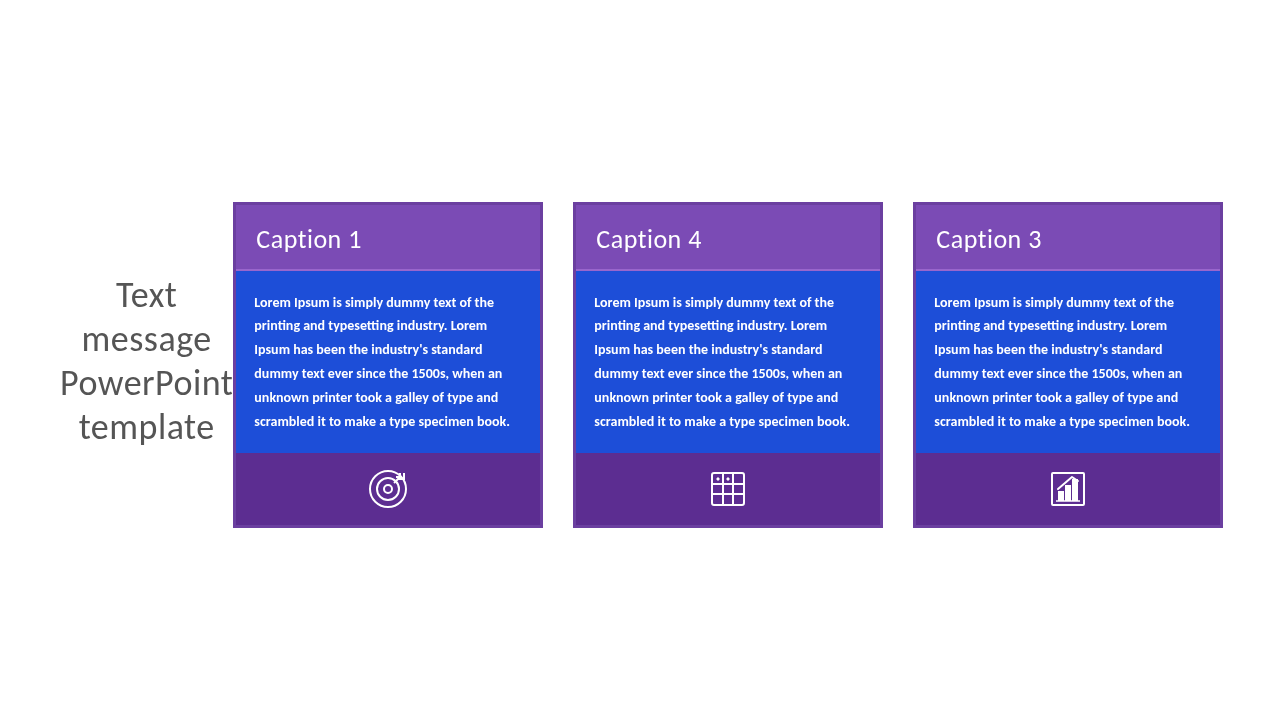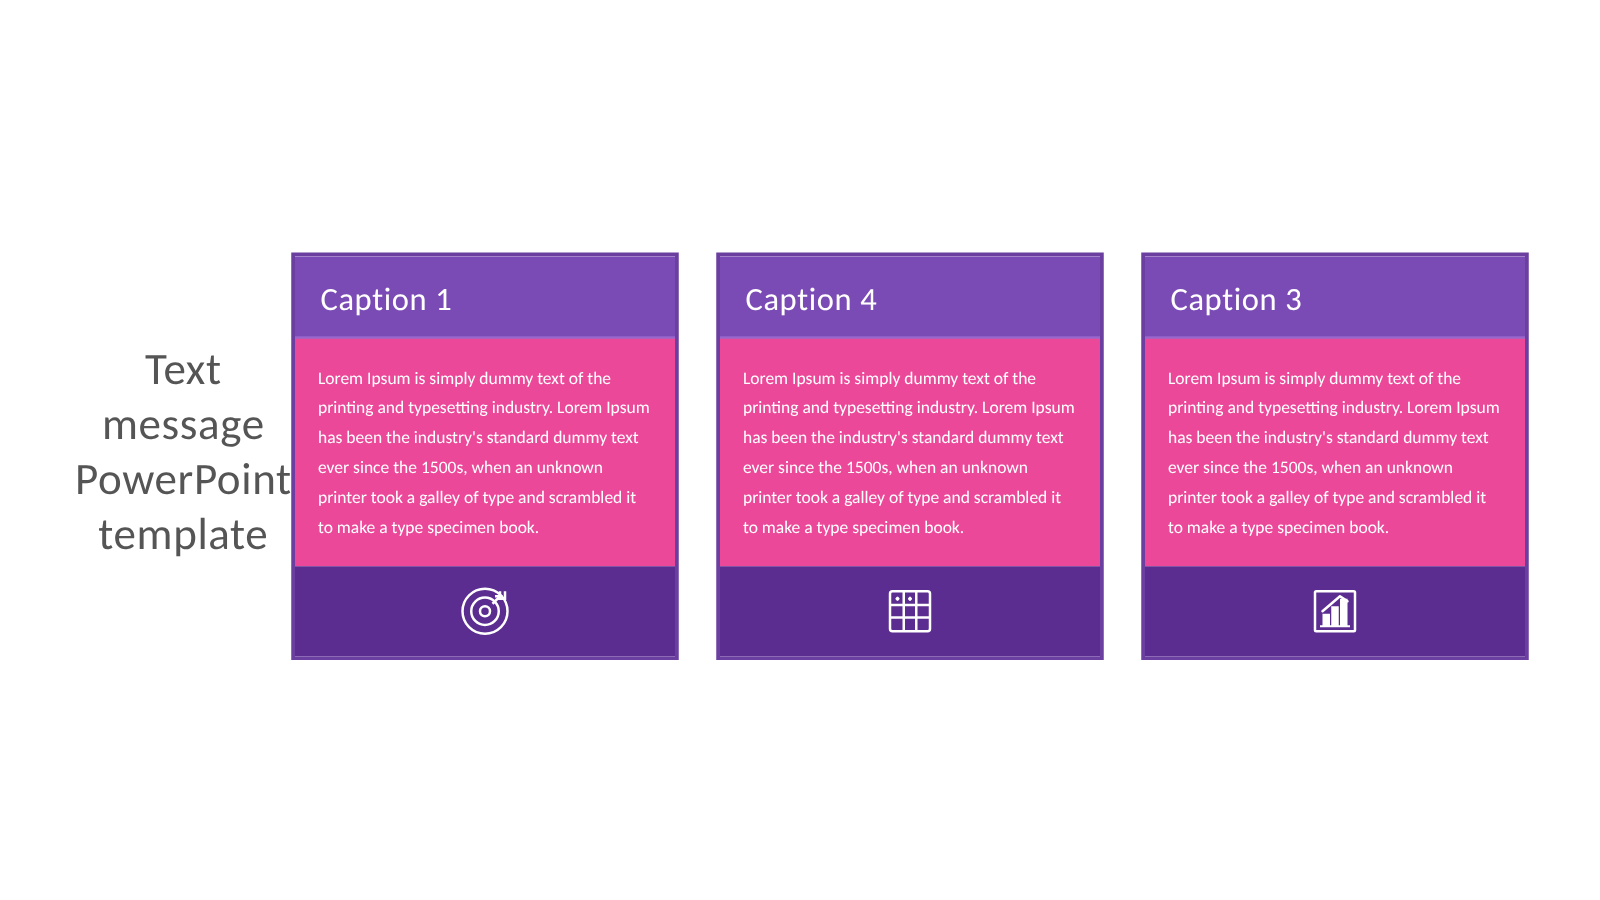--- a/index.html
+++ b/index.html
@@ -65,23 +65,24 @@
     }
 
     .card-title {
       font-size: 26px;
       color: #ffffff;
       font-weight: 400;
       letter-spacing: 0.5px;
     }
 
     .card-body {
-      background: #ec4899;
+      background: #1d4ed8;
       flex: 1;
       padding: 20px 18px;
+      font-weight: bold;
     }
 
     .card-text {
       font-size: 14px;
       color: #ffffff;
       line-height: 1.7;
     }
 
     .card-footer {
       background: #5c2d91;

